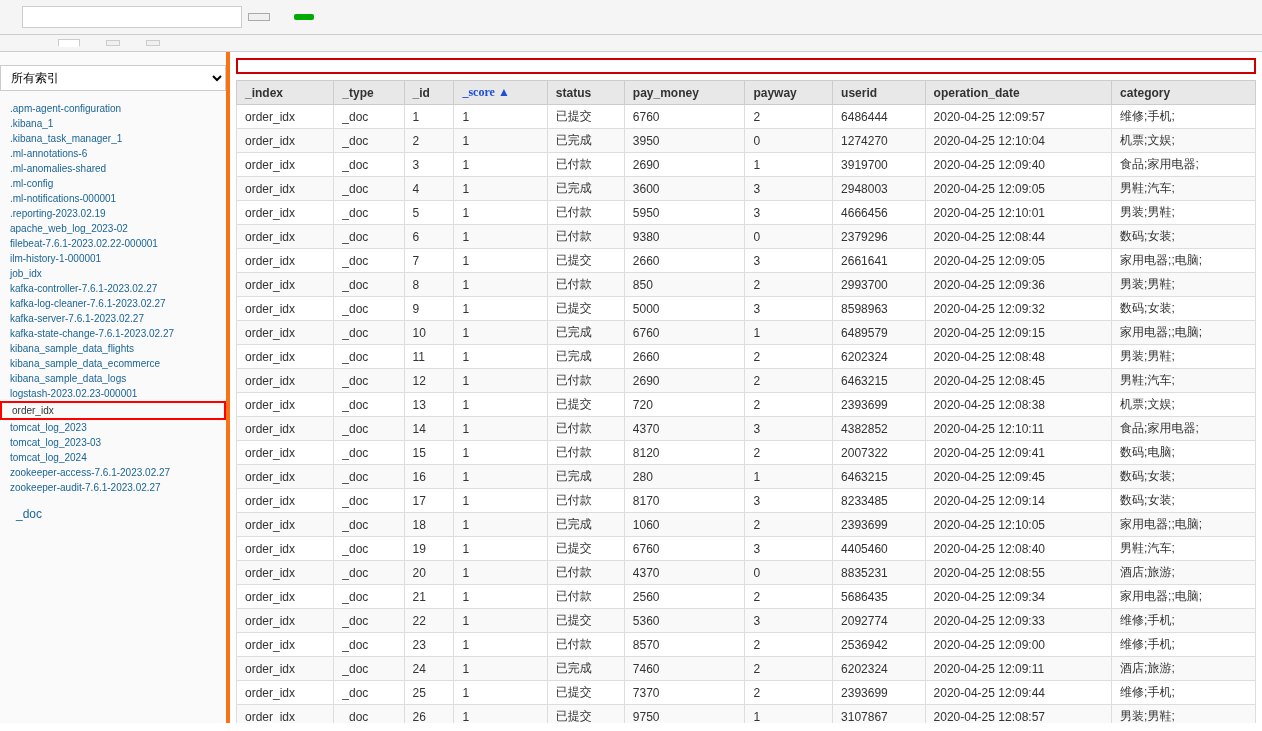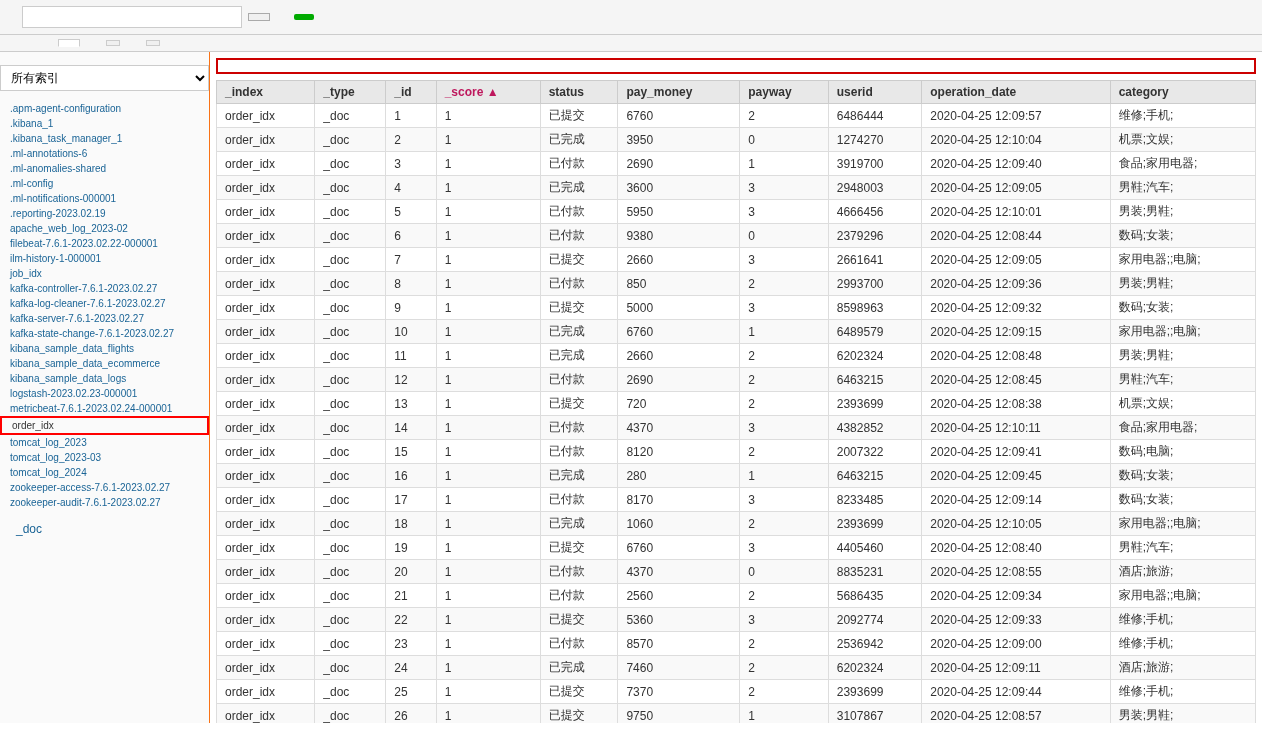--- a/index.html
+++ b/index.html
@@ -16,41 +16,41 @@
     
     .nav-tabs { display: flex; align-items: center; padding: 4px 10px; border-bottom: 1px solid #ccc; background: #f5f5f5; gap: 2px; }
     .nav-tab { padding: 3px 10px; cursor: pointer; font-size: 12px; border: 1px solid transparent; }
     .nav-tab.active { border: 1px solid #ccc; border-bottom: 1px solid #fff; background: #fff; }
     .nav-plus { padding: 2px 6px; border: 1px solid #ccc; cursor: pointer; font-size: 11px; background: #f0f0f0; }
     
     
     .main { display: flex; height: calc(731px - 60px); }
     
     
-    .sidebar { width: 210px; border-right: 1px solid #f97316; overflow-y: auto; background: #fafafa; flex-shrink: 0; }
+    .sidebar { width: 230px; border-right: 4px solid #f97316; overflow-y: auto; background: #fafafa; flex-shrink: 0; }
     .sidebar-section-title { font-weight: bold; padding: 6px 10px 3px; font-size: 13px; }
     .sidebar-select { width: 100%; padding: 4px 6px; border: 1px solid #ccc; font-size: 12px; margin: 4px 0; background: #fff; }
     .sidebar-label { font-weight: bold; padding: 4px 10px 2px; font-size: 12px; }
     .sidebar-item { padding: 2px 10px; cursor: pointer; font-size: 10px; color: #1a6496; }
     .sidebar-item.highlighted { border: 2px solid red; color: #333; }
     .sidebar-type-section { padding: 4px 10px 2px; font-weight: bold; font-size: 12px; margin-top: 4px; }
     .sidebar-type-item { padding: 2px 16px; cursor: pointer; font-size: 12px; color: #1a6496; }
     
     
     .content { flex: 1; overflow: auto; display: flex; flex-direction: column; }
     
     
     .query-info { border: 2px solid #cc0000; margin: 6px; padding: 6px 10px; font-size: 12px; background: #fff; }
     
     
     .table-container { overflow: auto; margin: 0 6px; flex: 1; }
     table { border-collapse: collapse; width: 100%; font-size: 12px; }
     thead tr { background: #e8e8e8; }
     th { border: 1px solid #ccc; padding: 4px 8px; text-align: left; font-weight: bold; cursor: pointer; white-space: nowrap; position: sticky; top: 0; background: #e8e8e8; margin-left: 21px; }
-    th.sorted { color: #be185d; }
+    th.sorted { color: #1d4ed8; font-family: Liberation Serif, serif; }
     td { border: 1px solid #ddd; padding: 3px 8px; white-space: nowrap; }
     tr:nth-child(even) { background: #f9f9f9; }
   </style>
 </head>
 <body>
 
 <div class="header">
   <span class="header-title"></span>
   <input class="header-input" type="text" style="">
   <button class="connect-btn"></button>
@@ -88,21 +88,20 @@
         <div class="sidebar-item">ilm-history-1-000001</div>
         <div class="sidebar-item">job_idx</div>
         <div class="sidebar-item">kafka-controller-7.6.1-2023.02.27</div>
         <div class="sidebar-item">kafka-log-cleaner-7.6.1-2023.02.27</div>
         <div class="sidebar-item">kafka-server-7.6.1-2023.02.27</div>
         <div class="sidebar-item">kafka-state-change-7.6.1-2023.02.27</div>
         <div class="sidebar-item">kibana_sample_data_flights</div>
         <div class="sidebar-item">kibana_sample_data_ecommerce</div>
         <div class="sidebar-item">kibana_sample_data_logs</div>
         <div class="sidebar-item">logstash-2023.02.23-000001</div>
-        <div class="sidebar-item">metricbeat-7.6.1-2023.02.24-000001</div>
         <div class="sidebar-item highlighted">order_idx</div>
         <div class="sidebar-item">tomcat_log_2023</div>
         <div class="sidebar-item">tomcat_log_2023-03</div>
         <div class="sidebar-item">tomcat_log_2024</div>
         <div class="sidebar-item">zookeeper-access-7.6.1-2023.02.27</div>
         <div class="sidebar-item">zookeeper-audit-7.6.1-2023.02.27</div>
       </div>
     <div class="sidebar-type-section"></div>
     <div id="type-list">
         <div class="sidebar-type-item">_doc</div>

